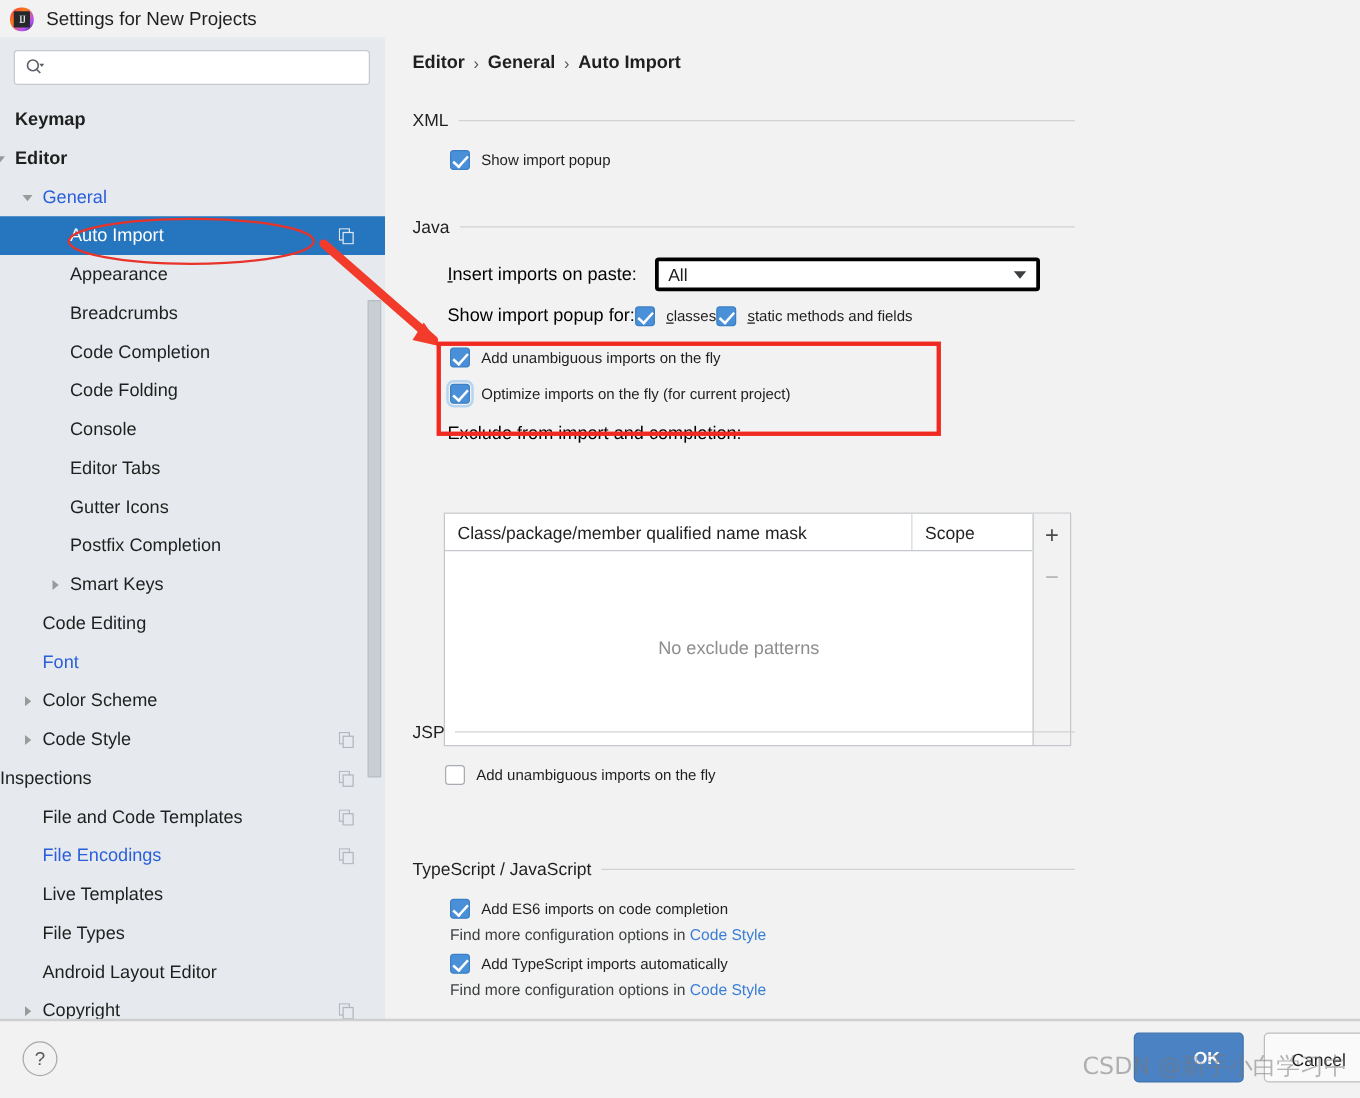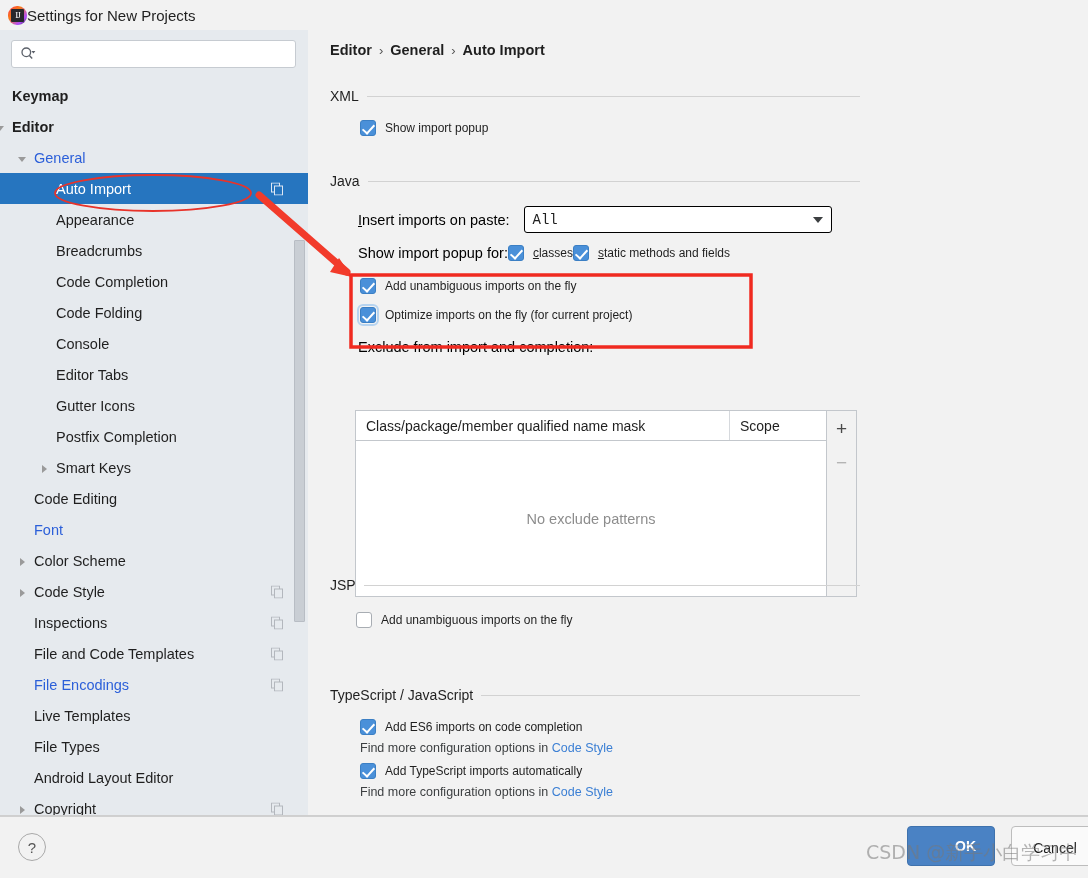--- a/index.html
+++ b/index.html
@@ -30,21 +30,21 @@
   .ij-logo .inner {
     position: absolute; left: 3px; top: 3px; right: 3px; bottom: 3px;
     background: #27282c; border-radius: 1px;
   }
   .ij-logo .ij {
     position: absolute; left: 0; top: 0; right: 0; bottom: 0;
     color: #fff; font-size: 9px; line-height: 19px; text-align: center;
     font-family: "Liberation Serif", serif; letter-spacing: -1px;
   }
   .title-text {
-    font-size: 15px; color: #1f1f1f;
+    margin-left: 10px; font-size: 15px; color: #1f1f1f;
   }
 
   
   .sidebar {
     position: absolute; left: 0; top: 30px; width: 308px; height: 786px;
     background: #e6eaee;
     overflow: hidden;
   }
   .search-wrap { padding: 10px 12px 4px 11px; }
   .search-box {
@@ -118,23 +118,23 @@
   .cbox.off { background: #ffffff; border: 1px solid #a8adb3; }
   .cbox.on::after {
     content: ""; position: absolute; left: 4px; top: 1px;
     width: 5px; height: 10px; border: solid #ffffff;
     border-width: 0 2px 2px 0; transform: rotate(42deg);
   }
   .cbox.focusring { outline: 2px solid #b7d4f0; outline-offset: 1px; }
   .u { text-decoration: underline; }
 
   .combo {
-    height: 27px; background: #fff; border: 1px solid #000000; border-radius: 3px;
+    height: 27px; background: #fff; border: 3px solid #000000; border-radius: 3px;
     display: flex; align-items: center; padding: 0 8px;
-    font-size: 14px; color: #1f1f1f; font-family: Liberation Mono, monospace;
+    font-size: 14px; color: #1f1f1f;
   }
   .combo .val { flex: 1 1 auto; }
   .combo .arrow {
     width: 0; height: 0; border-left: 5px solid transparent;
     border-right: 5px solid transparent; border-top: 6px solid #3c3f41;
   }
 
   .tbl-wrap {
     position: absolute; border: 1px solid #c3c7cc; background: #fff;
     display: flex;
@@ -292,21 +292,21 @@
           <span class="twisty" style="left: 16px;"><svg width="12" height="12" viewBox="0 0 12 12">
               <polygon points="4,2 9,6 4,10" fill="#9a9a9a"></polygon>
             </svg></span>
           <span class="lbl" style="margin-left: 34px;">Code Style</span>
           <span class="copy-badge"><svg width="13" height="13" viewBox="0 0 13 13">
               <rect x="0.5" y="0.5" width="8" height="9" fill="none" stroke="#8a8f96"></rect>
               <rect x="3.5" y="3.5" width="8" height="9" fill="#e6eaee" stroke="#8a8f96"></rect>
             </svg></span>
         </div>
         <div class="tree-item">
-          <span class="lbl" style="margin-left: 34px;">Inspections</span>
+          <span class="lbl" style="">Inspections</span>
           <span class="copy-badge"><svg width="13" height="13" viewBox="0 0 13 13">
               <rect x="0.5" y="0.5" width="8" height="9" fill="none" stroke="#8a8f96"></rect>
               <rect x="3.5" y="3.5" width="8" height="9" fill="#e6eaee" stroke="#8a8f96"></rect>
             </svg></span>
         </div>
         <div class="tree-item">
           <span class="lbl" style="margin-left: 34px;">File and Code Templates</span>
           <span class="copy-badge"><svg width="13" height="13" viewBox="0 0 13 13">
               <rect x="0.5" y="0.5" width="8" height="9" fill="none" stroke="#8a8f96"></rect>
               <rect x="3.5" y="3.5" width="8" height="9" fill="#e6eaee" stroke="#8a8f96"></rect>

